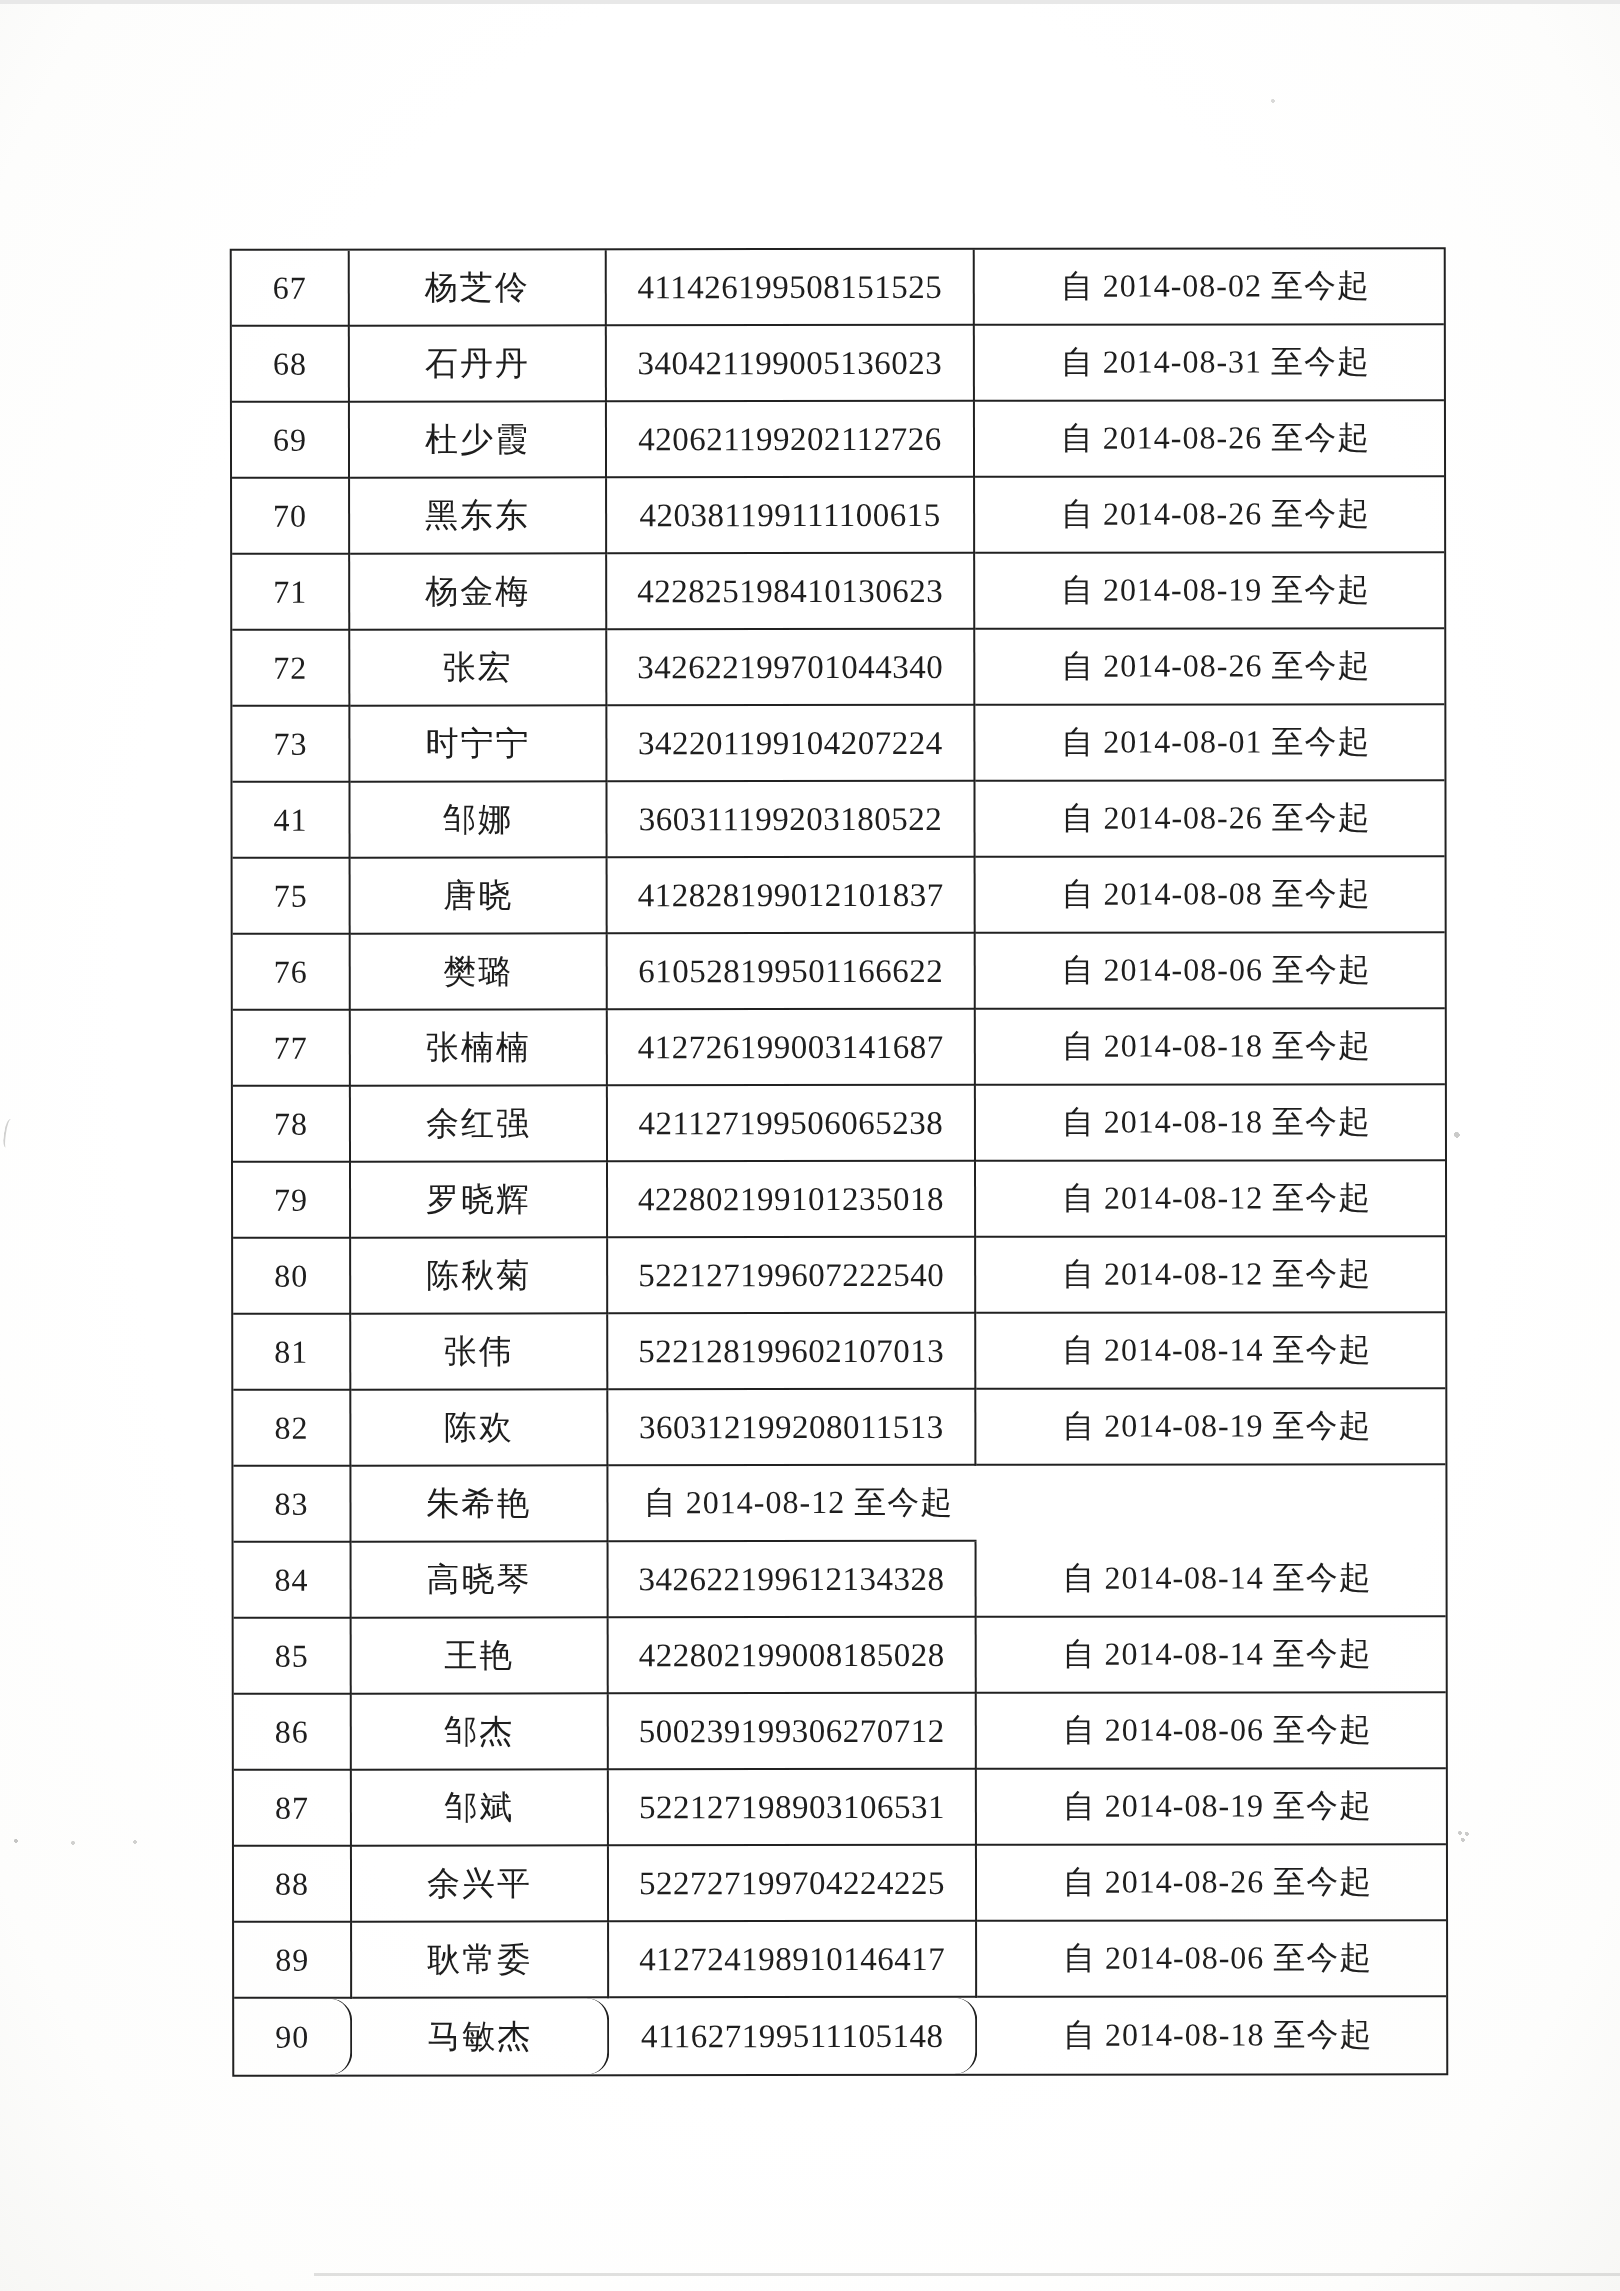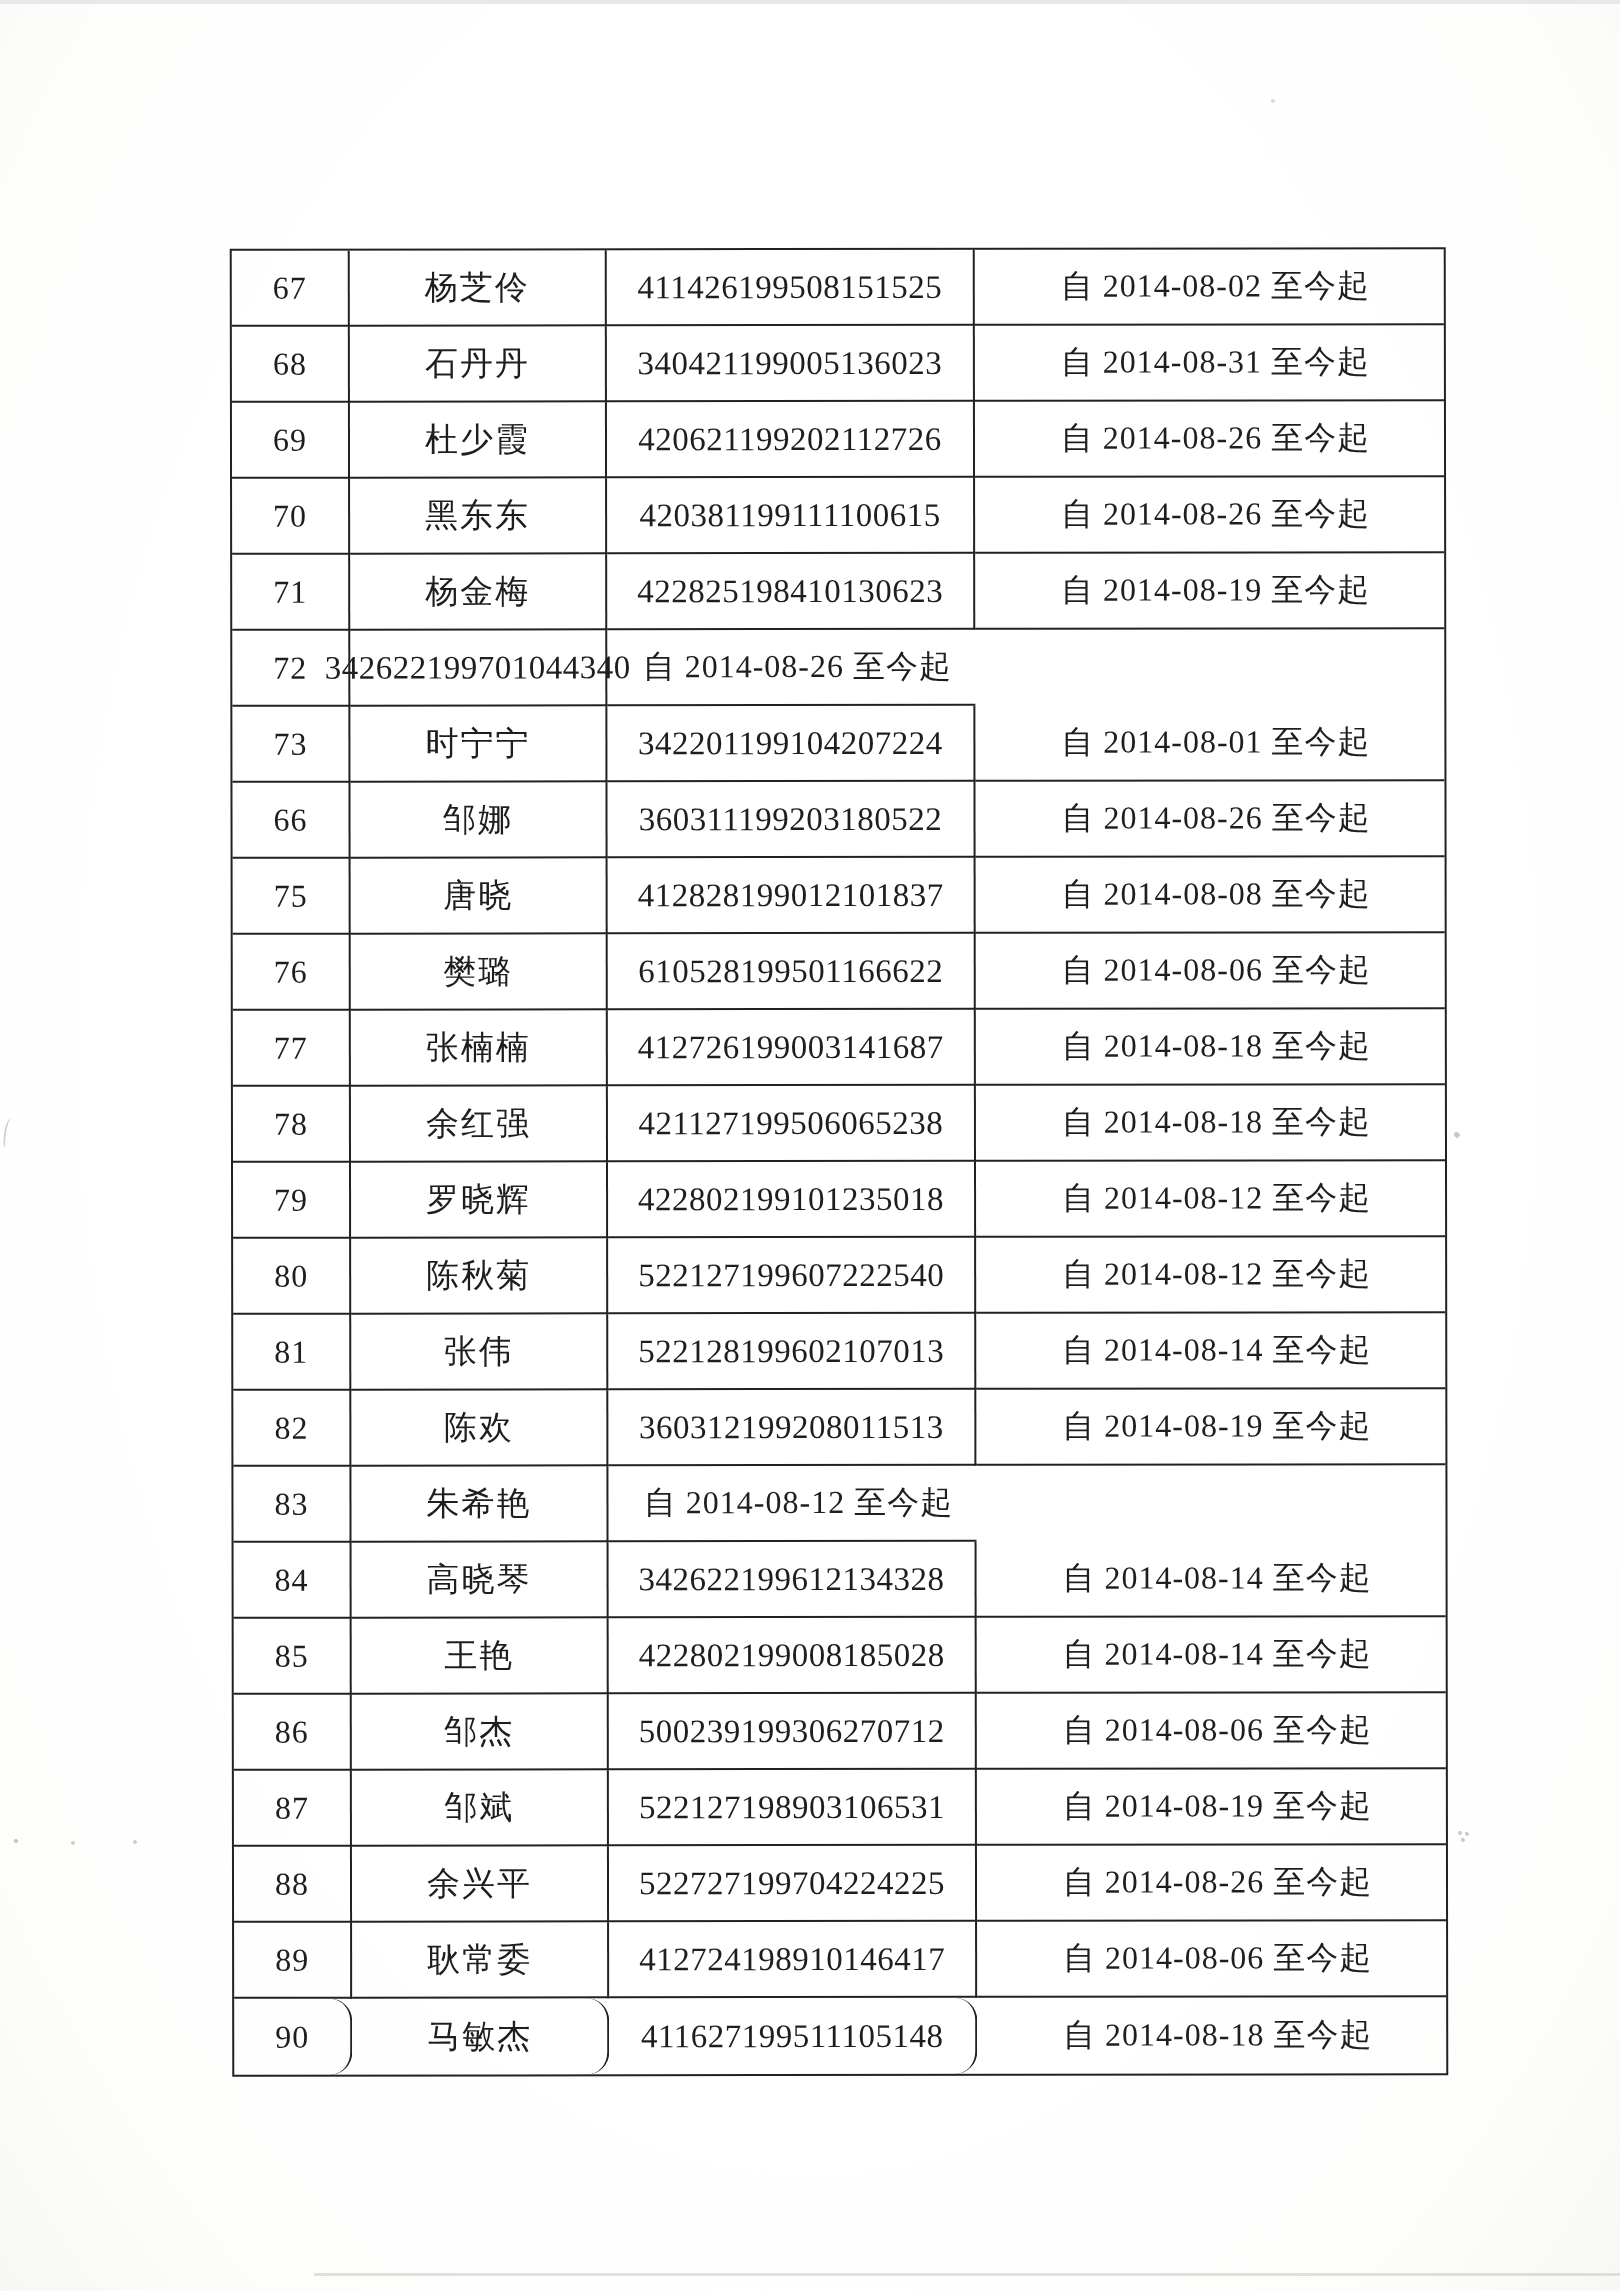--- a/index.html
+++ b/index.html
@@ -125,33 +125,34 @@
 
       <div class="row">
         <div class="cell c-num">71</div>
         <div class="cell c-name">杨金梅</div>
         <div class="cell c-id">422825198410130623</div>
         <div class="cell c-date">自 2014-08-19 至今起</div>
       </div>
 
       <div class="row">
         <div class="cell c-num">72</div>
+        <div class="cell c-name">张宏</div>
         <div class="cell c-id">342622199701044340</div>
         <div class="cell c-date">自 2014-08-26 至今起</div>
       </div>
 
       <div class="row">
         <div class="cell c-num">73</div>
         <div class="cell c-name">时宁宁</div>
         <div class="cell c-id">342201199104207224</div>
         <div class="cell c-date">自 2014-08-01 至今起</div>
       </div>
 
       <div class="row">
-        <div class="cell c-num">66</div>
+        <div class="cell c-num">41</div>
         <div class="cell c-name">邹娜</div>
         <div class="cell c-id">360311199203180522</div>
         <div class="cell c-date">自 2014-08-26 至今起</div>
       </div>
 
       <div class="row">
         <div class="cell c-num">75</div>
         <div class="cell c-name">唐晓</div>
         <div class="cell c-id">412828199012101837</div>
         <div class="cell c-date">自 2014-08-08 至今起</div>

